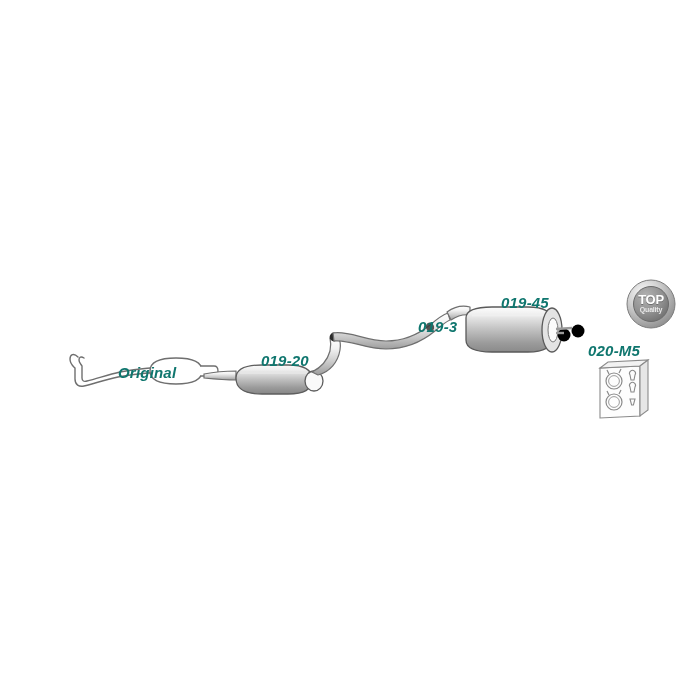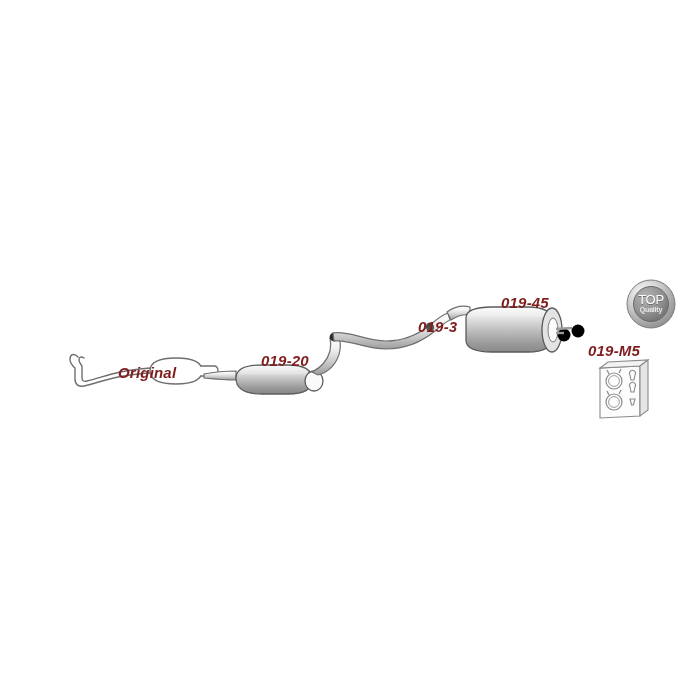--- a/index.html
+++ b/index.html
@@ -21,21 +21,21 @@
     top: 0;
     width: 700px;
     height: 700px;
   }
   .part-label {
     position: absolute;
     font-family: "Liberation Sans", sans-serif;
     font-style: italic;
     font-weight: 700;
     font-size: 15px;
-    color: #7f1d1d;
+    color: #0f766e;
     white-space: nowrap;
     letter-spacing: 0.2px;
   }
   #label-original { left: 118px; top: 364px; }
   #label-019-25   { left: 261px; top: 352px; }
   #label-019-3    { left: 370px; top: 318px; margin-left: 48px; }
   #label-019-45   { left: 501px; top: 294px; }
   #label-019-m5   { left: 588px; top: 342px; }
 
   #quality-badge {
@@ -45,21 +45,21 @@
     width: 48px;
     height: 48px;
   }
   .badge-text-top {
     position: absolute;
     left: 0;
     top: 13px;
     width: 48px;
     text-align: center;
     font-family: "Liberation Sans", sans-serif;
-    font-weight: 400;
+    font-weight: 700;
     font-size: 13px;
     color: #ffffff;
     letter-spacing: -0.3px;
     text-shadow: 0 1px 0 #6e6e6e;
     line-height: 13px;
   }
   .badge-text-sub {
     position: absolute;
     left: 0;
     top: 26px;
@@ -214,20 +214,20 @@
   </svg>
 
   <div class="part-label" id="label-original">Original</div>
 
   <div class="part-label" id="label-019-25">019-20</div>
 
   <div class="part-label" id="label-019-3">019-3</div>
 
   <div class="part-label" id="label-019-45">019-45</div>
 
-  <div class="part-label" id="label-019-m5">019-M5</div>
+  <div class="part-label" id="label-019-m5">020-M5</div>
 
   <div id="quality-badge">
     <div class="badge-text-top">TOP</div>
     <div class="badge-text-sub">Quality</div>
   </div>
 
 </div>
 
 </body></html>

